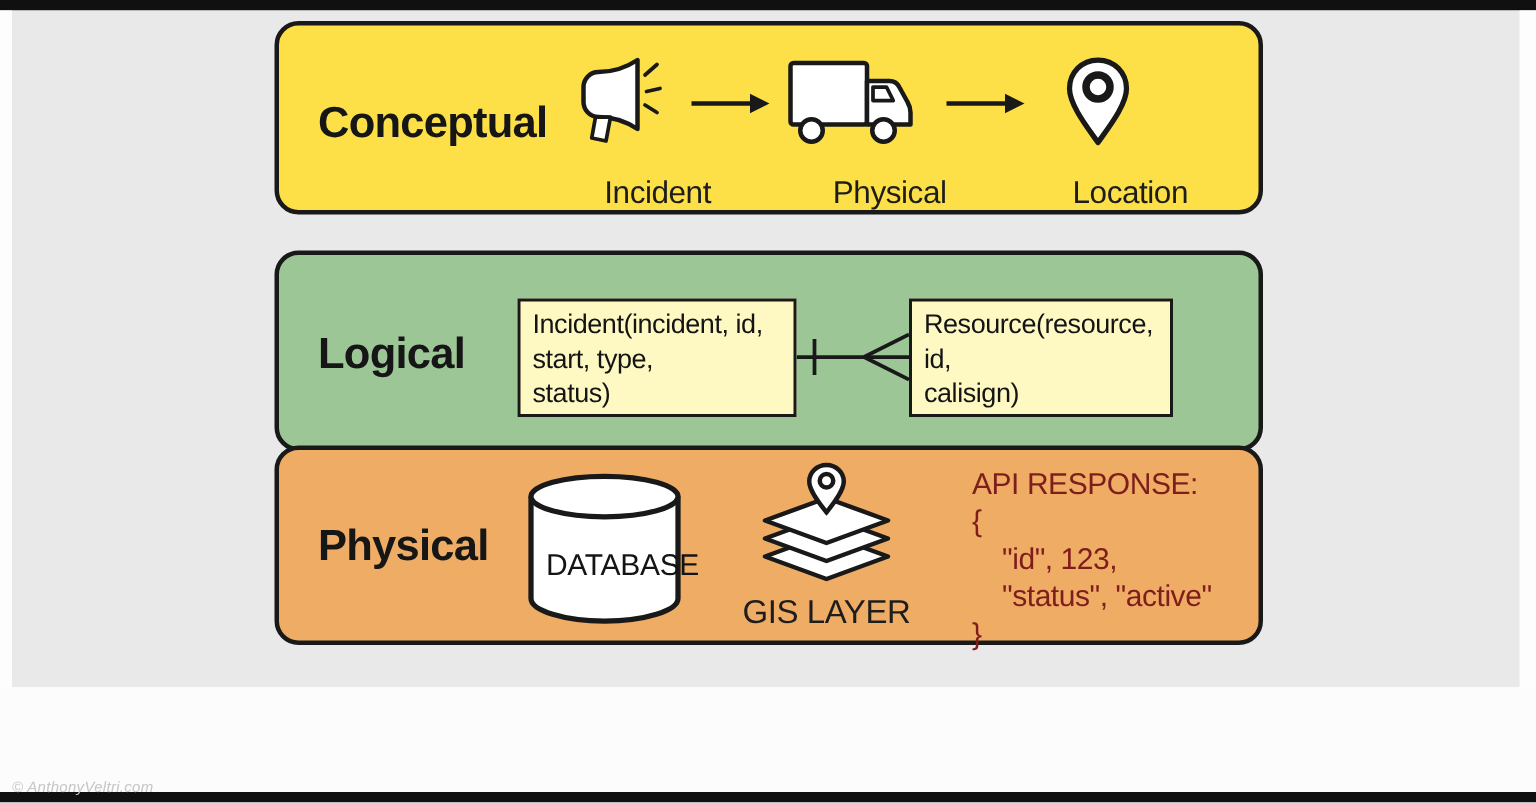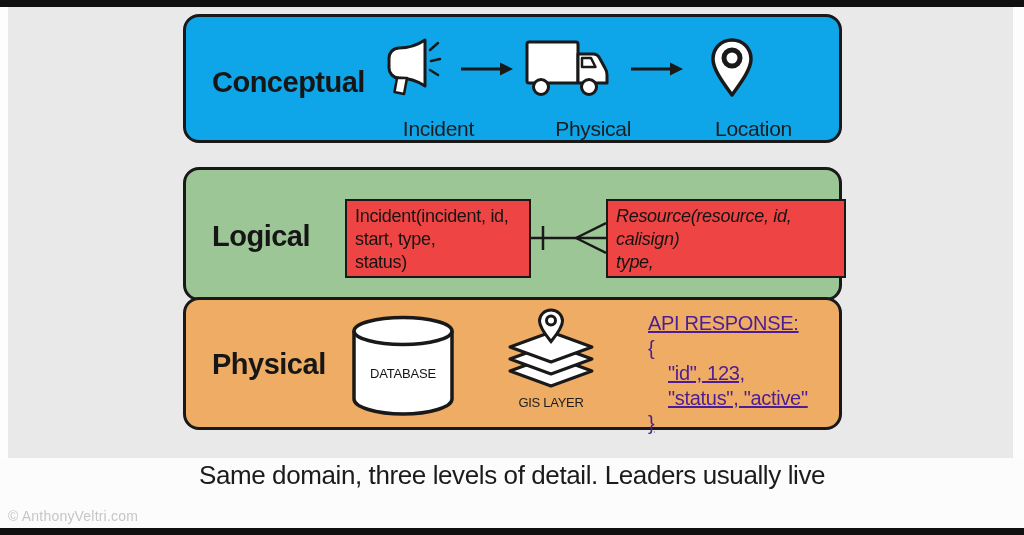--- a/index.html
+++ b/index.html
@@ -6,37 +6,37 @@
   body{width:1024px;height:535px;overflow:hidden;position:relative;
        font-family:"Liberation Sans","DejaVu Sans",sans-serif;color:#1d1d1d;}
   .abs{position:absolute;}
   
   .letterbox{left:0;width:1024px;height:7px;background:#101010;}
   .bg-gray{left:0;top:7px;width:1024px;height:451px;background:#e9e9e9;}
   .edge-strip{top:7px;height:451px;background:#fdfdfd;}
   .caption-area{left:0;top:458px;width:1024px;height:70px;background:#fcfcfc;}
   
   .band{left:183px;width:659px;border:3px solid #191919;border-radius:16px;box-sizing:border-box;}
-  .band-conceptual{top:14px;height:129px;background:#0ea5e9;padding-left:13px;}
+  .band-conceptual{top:14px;height:129px;background:#fde047;padding-left:13px;}
   .band-logical{top:155px;height:134px;background:#9dc697;margin-top:12px;}
   .band-physical{top:297px;height:133px;background:#eeac64;}
   .band-label{position:absolute;left:26px;font-size:29px;font-weight:700;letter-spacing:-0.5px;color:#161616;white-space:nowrap;}
   
   .flow-label{position:absolute;font-size:21px;letter-spacing:-0.3px;text-align:right;color:#1d1d1d;white-space:nowrap;}
   
-  .entity-box{position:absolute;background:#ef4444;border:2.5px solid #191919;box-sizing:border-box;
+  .entity-box{position:absolute;background:#fef9c3;border:2.5px solid #191919;box-sizing:border-box;
               padding:4px 8px;font-size:18px;line-height:23px;letter-spacing:-0.3px;color:#141414;overflow:hidden;}
   
-  .db-label{position:absolute;left:0;top:52px;width:100%;text-align:center;font-size:13px;letter-spacing:-0.2px;color:#141414;}
-  .gis-label{position:absolute;text-align:center;font-size:13px;letter-spacing:-0.3px;color:#1d1d1d;white-space:nowrap;}
-  .api-block{position:absolute;font-size:20px;line-height:25px;letter-spacing:-0.3px;color:#4c1d95;white-space:nowrap;text-decoration:underline;}
+  .db-label{position:absolute;left:12px;top:52px;width:100%;text-align:center;font-size:20px;letter-spacing:-0.2px;color:#141414;}
+  .gis-label{position:absolute;text-align:center;font-size:22px;letter-spacing:-0.3px;color:#1d1d1d;white-space:nowrap;}
+  .api-block{position:absolute;font-size:20px;line-height:25px;letter-spacing:-0.3px;color:#7f1d1d;white-space:nowrap;}
   .api-indent{padding-left:20px;}
   
   .caption{left:132px;top:461px;width:760px;text-align:center;font-size:26px;line-height:28px;letter-spacing:-0.4px;color:#1b1b1b;}
-  .watermark{left:8px;top:508px;font-size:14px;color:#c6c6c6;letter-spacing:0.2px;}
+  .watermark{left:8px;top:520px;font-size:10px;color:#c6c6c6;letter-spacing:0.2px;font-style:italic;}
   svg{display:block;}
 </style>
 </head>
 <body>
 
 <div class="abs letterbox" style="top:0;"></div>
 <div class="abs bg-gray"></div>
 <div class="abs edge-strip" style="left:0;width:8px;"></div>
 <div class="abs edge-strip" style="left:1013px;width:11px;"></div>
 <div class="abs caption-area"></div>
@@ -102,21 +102,21 @@
   <span class="abs" style="left:345px;top:45px;">
     <svg width="75" height="46" viewBox="0 0 75 46">
       <line x1="0" y1="23" x2="45" y2="23" stroke="#191919" stroke-width="2.5"></line>
       <line x1="12" y1="11" x2="12" y2="35" stroke="#191919" stroke-width="2.5"></line>
       <line x1="45" y1="23" x2="75" y2="8" stroke="#191919" stroke-width="2.5"></line>
       <line x1="45" y1="23" x2="75" y2="38" stroke="#191919" stroke-width="2.5"></line>
       <line x1="45" y1="23" x2="75" y2="23" stroke="#191919" stroke-width="2.5"></line>
     </svg>
   </span>
 
-  <div class="entity-box" style="left:420px;top:29px;width:240px;height:79px;font-style:italic;">
+  <div class="entity-box" style="left:420px;top:29px;width:176px;height:79px;">
     <div>Resource(resource, id,</div>
     <div>calisign)</div>
     <div>type,</div>
   </div>
 </div>
 
 <div class="abs band band-physical">
   <div class="band-label" style="top:48px;">Physical</div>
 
   <span class="abs" style="left:164px;top:14px;width:106px;height:102px;">
@@ -141,16 +141,15 @@
   <div class="api-block" style="left:462px;top:11px;">
     <div>API RESPONSE:</div>
     <div>{</div>
     <div class="api-indent">"id", 123,</div>
     <div class="api-indent">"status", "active"</div>
     <div>}</div>
   </div>
 </div>
 
 <div class="abs caption">
-  <div>Same domain, three levels of detail.  Leaders usually live</div>
 </div>
 
 <div class="abs watermark">© AnthonyVeltri.com</div>
 
 </body></html>

